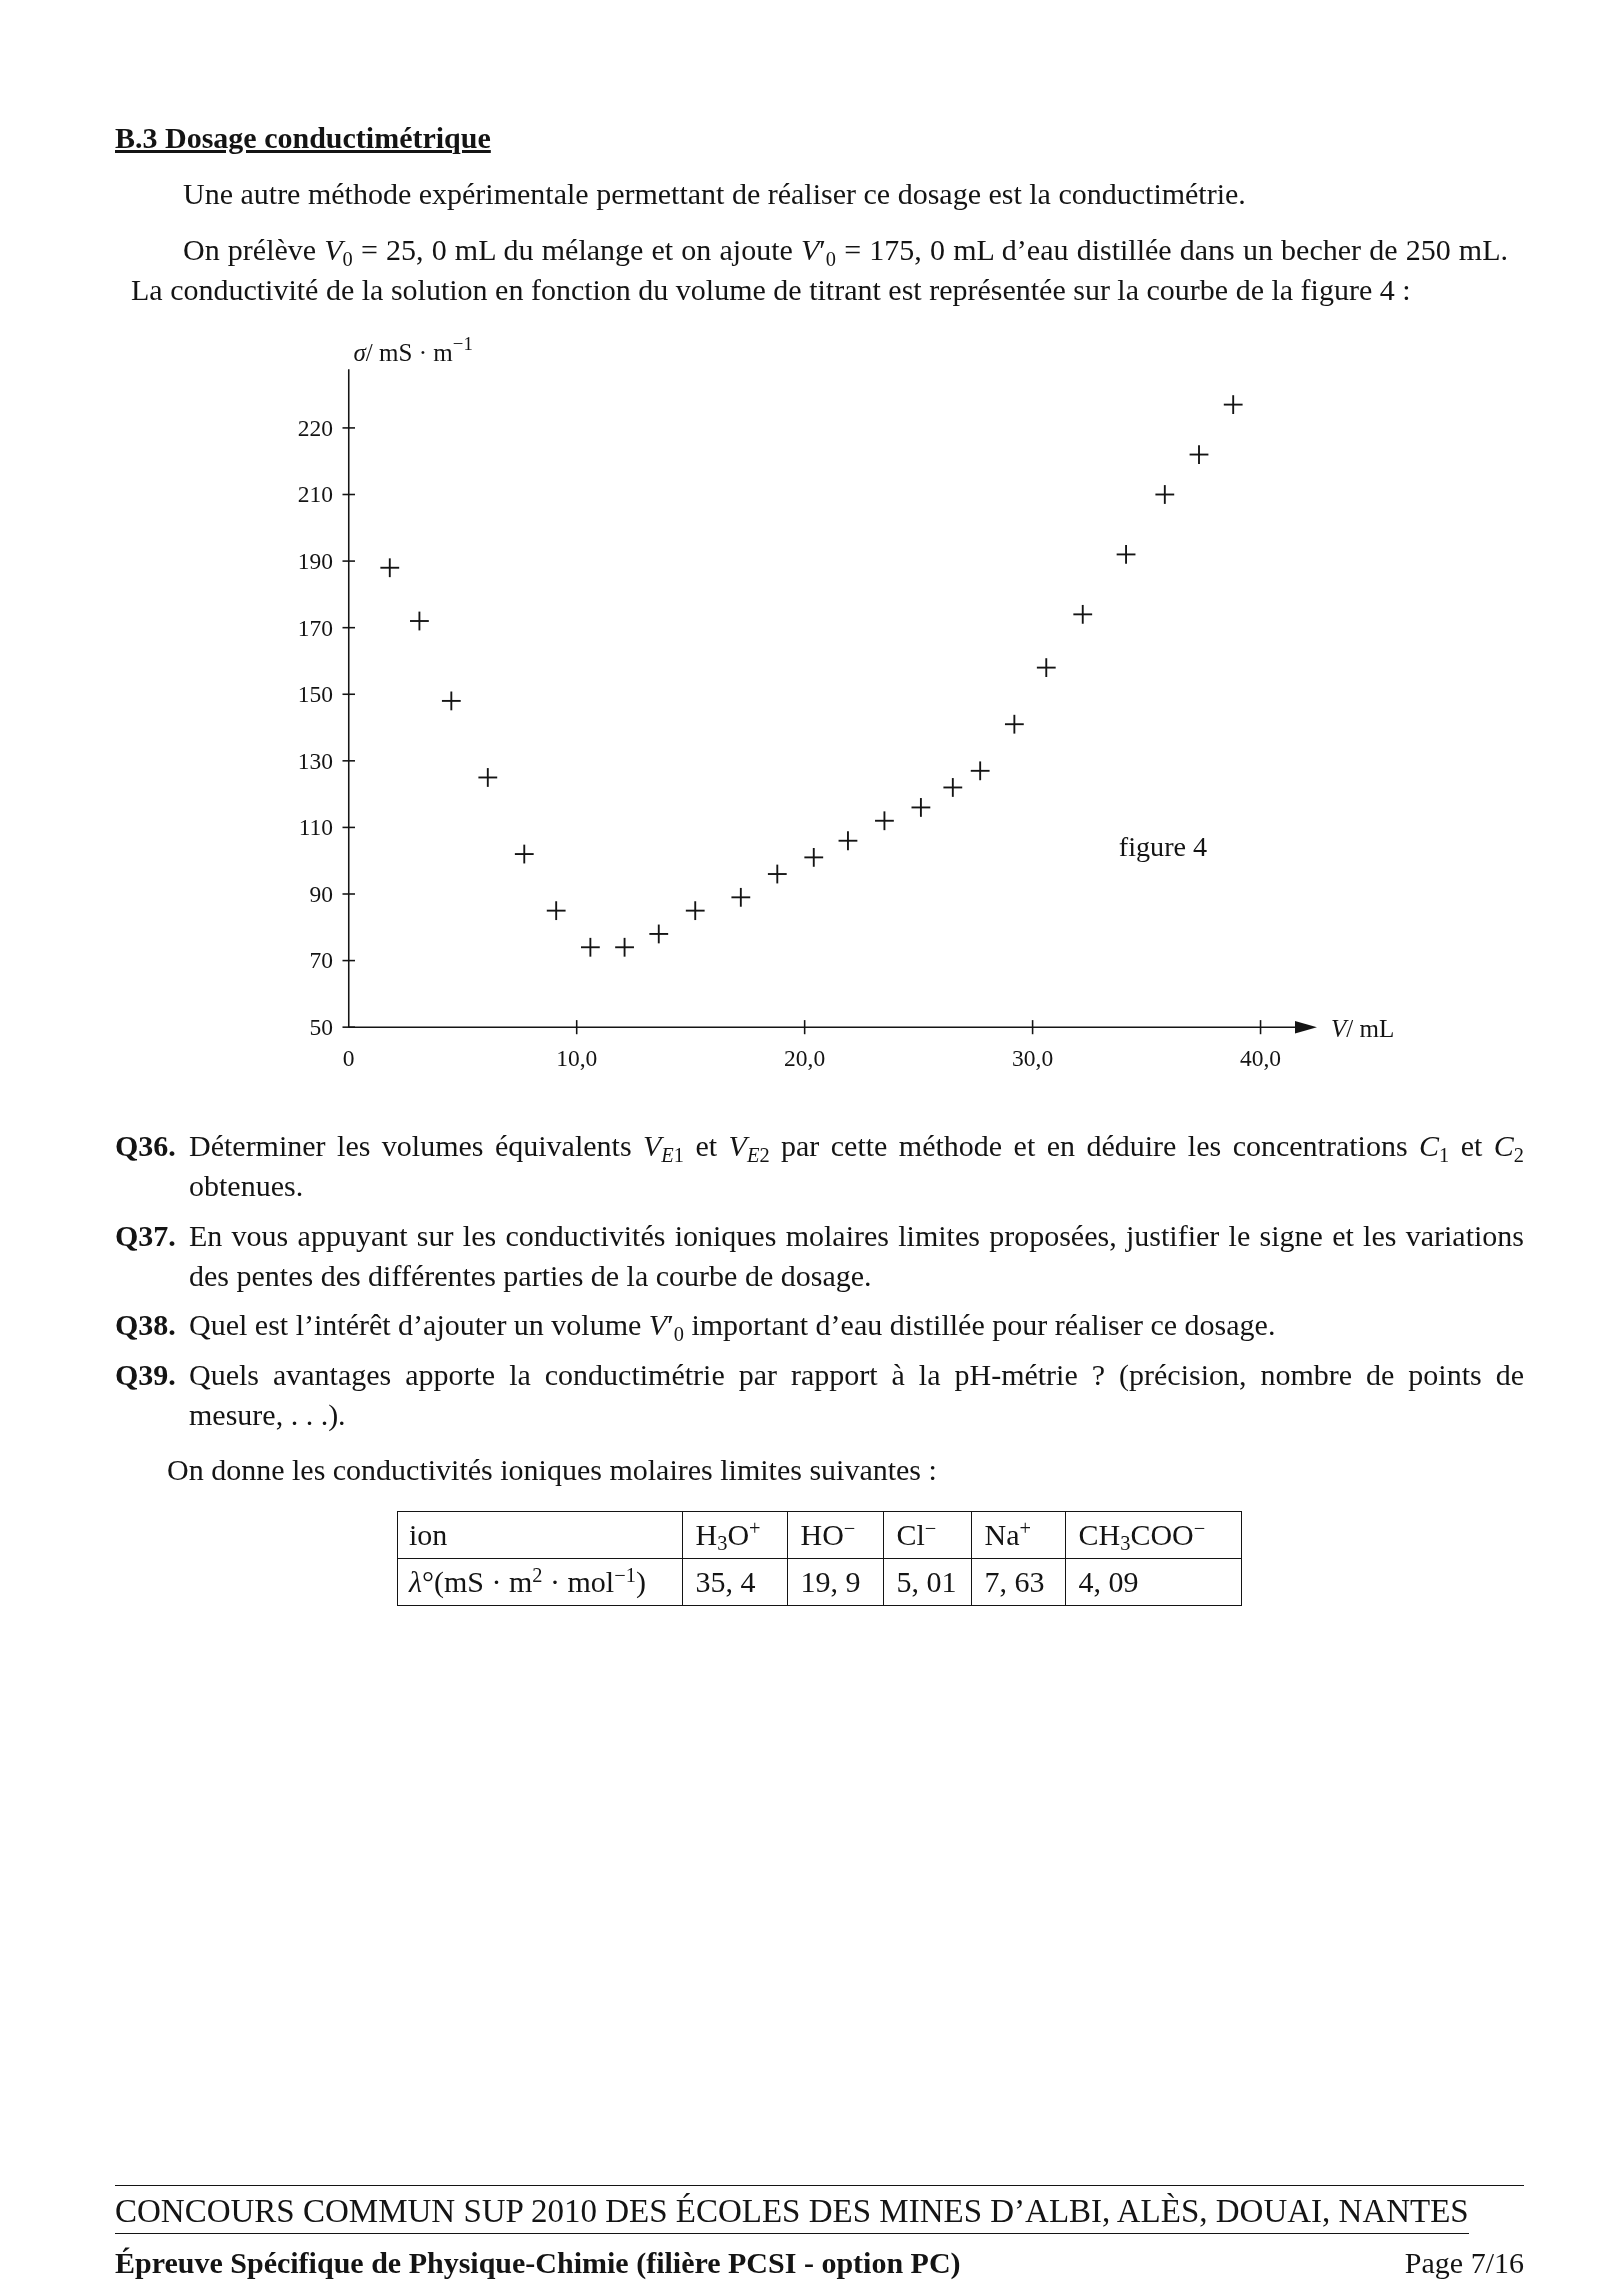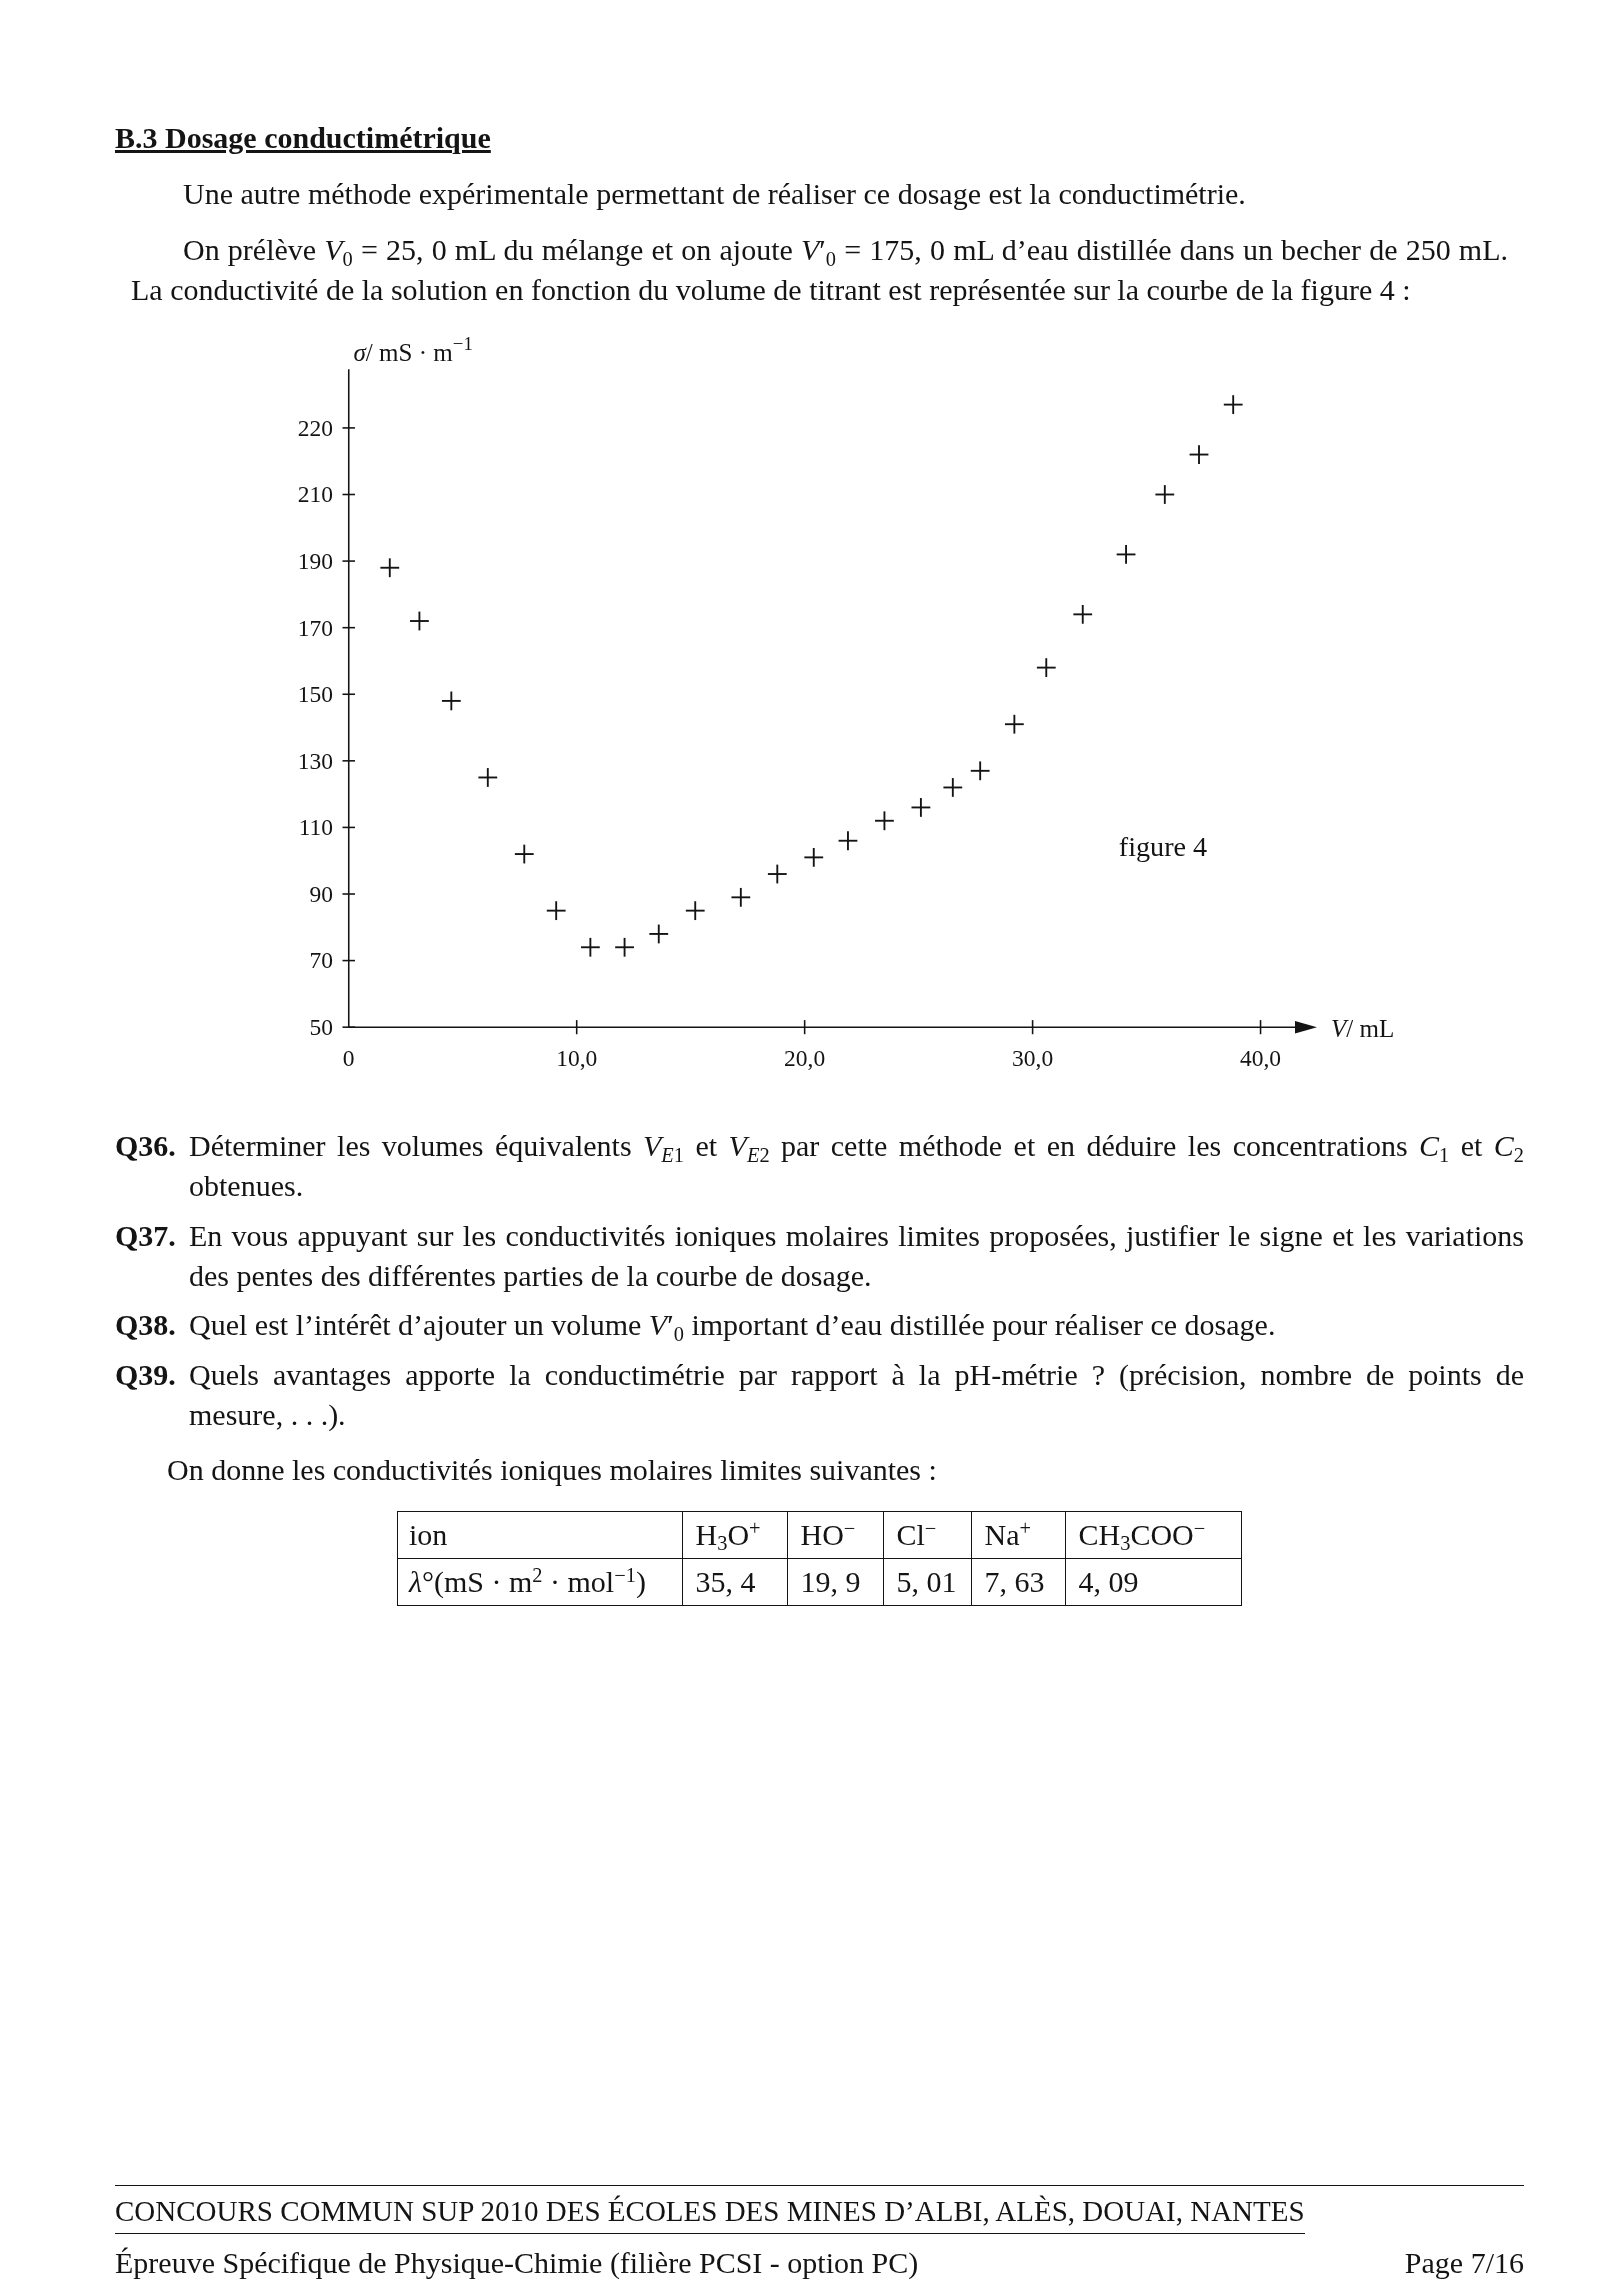--- a/index.html
+++ b/index.html
@@ -22,24 +22,24 @@
   .cond{border-collapse:collapse;margin:20.4px auto 0 auto;}
   .cond td{border:1.6px solid #141414;text-align:left;height:47px;padding:3.1px 12.5px;font-size:30px;}
   .cond td:first-child{width:285px;text-align:left;padding-left:11px;}
   .cond td:nth-child(2){width:105px;}
   .cond td:nth-child(3){width:96px;}
   .cond td:nth-child(4){width:88px;margin-top:40px;}
   .cond td:nth-child(5){width:94px;}
   .cond td:nth-child(6){width:176px;}
   .footer{position:absolute;left:115px;top:2185px;width:1409px;}
   .footer-rule{border-top:1.6px solid #141414;}
-  .footer-line1{padding-top:7px;font-size:29px;line-height:36px;}
+  .footer-line1{padding-top:7px;font-size:33px;line-height:36px;}
   .footer-line1 .underlined{display:inline-block;border-bottom:1.6px solid #141414;padding-bottom:3.9px;}
   .footer-line2{display:flex;justify-content:space-between;align-items:baseline;padding-top:9.4px;}
-  .footer-left{font-weight:normal;}
+  .footer-left{font-weight:bold;}
 </style>
 </head>
 <body>
 
 <div class="page">
   <div class="content">
 
     <h2 class="section-heading">B.3 Dosage conductimétrique</h2>
 
     <p class="body-par">Une autre méthode expérimentale permettant de réaliser ce dosage est la conductimétrie.</p>

